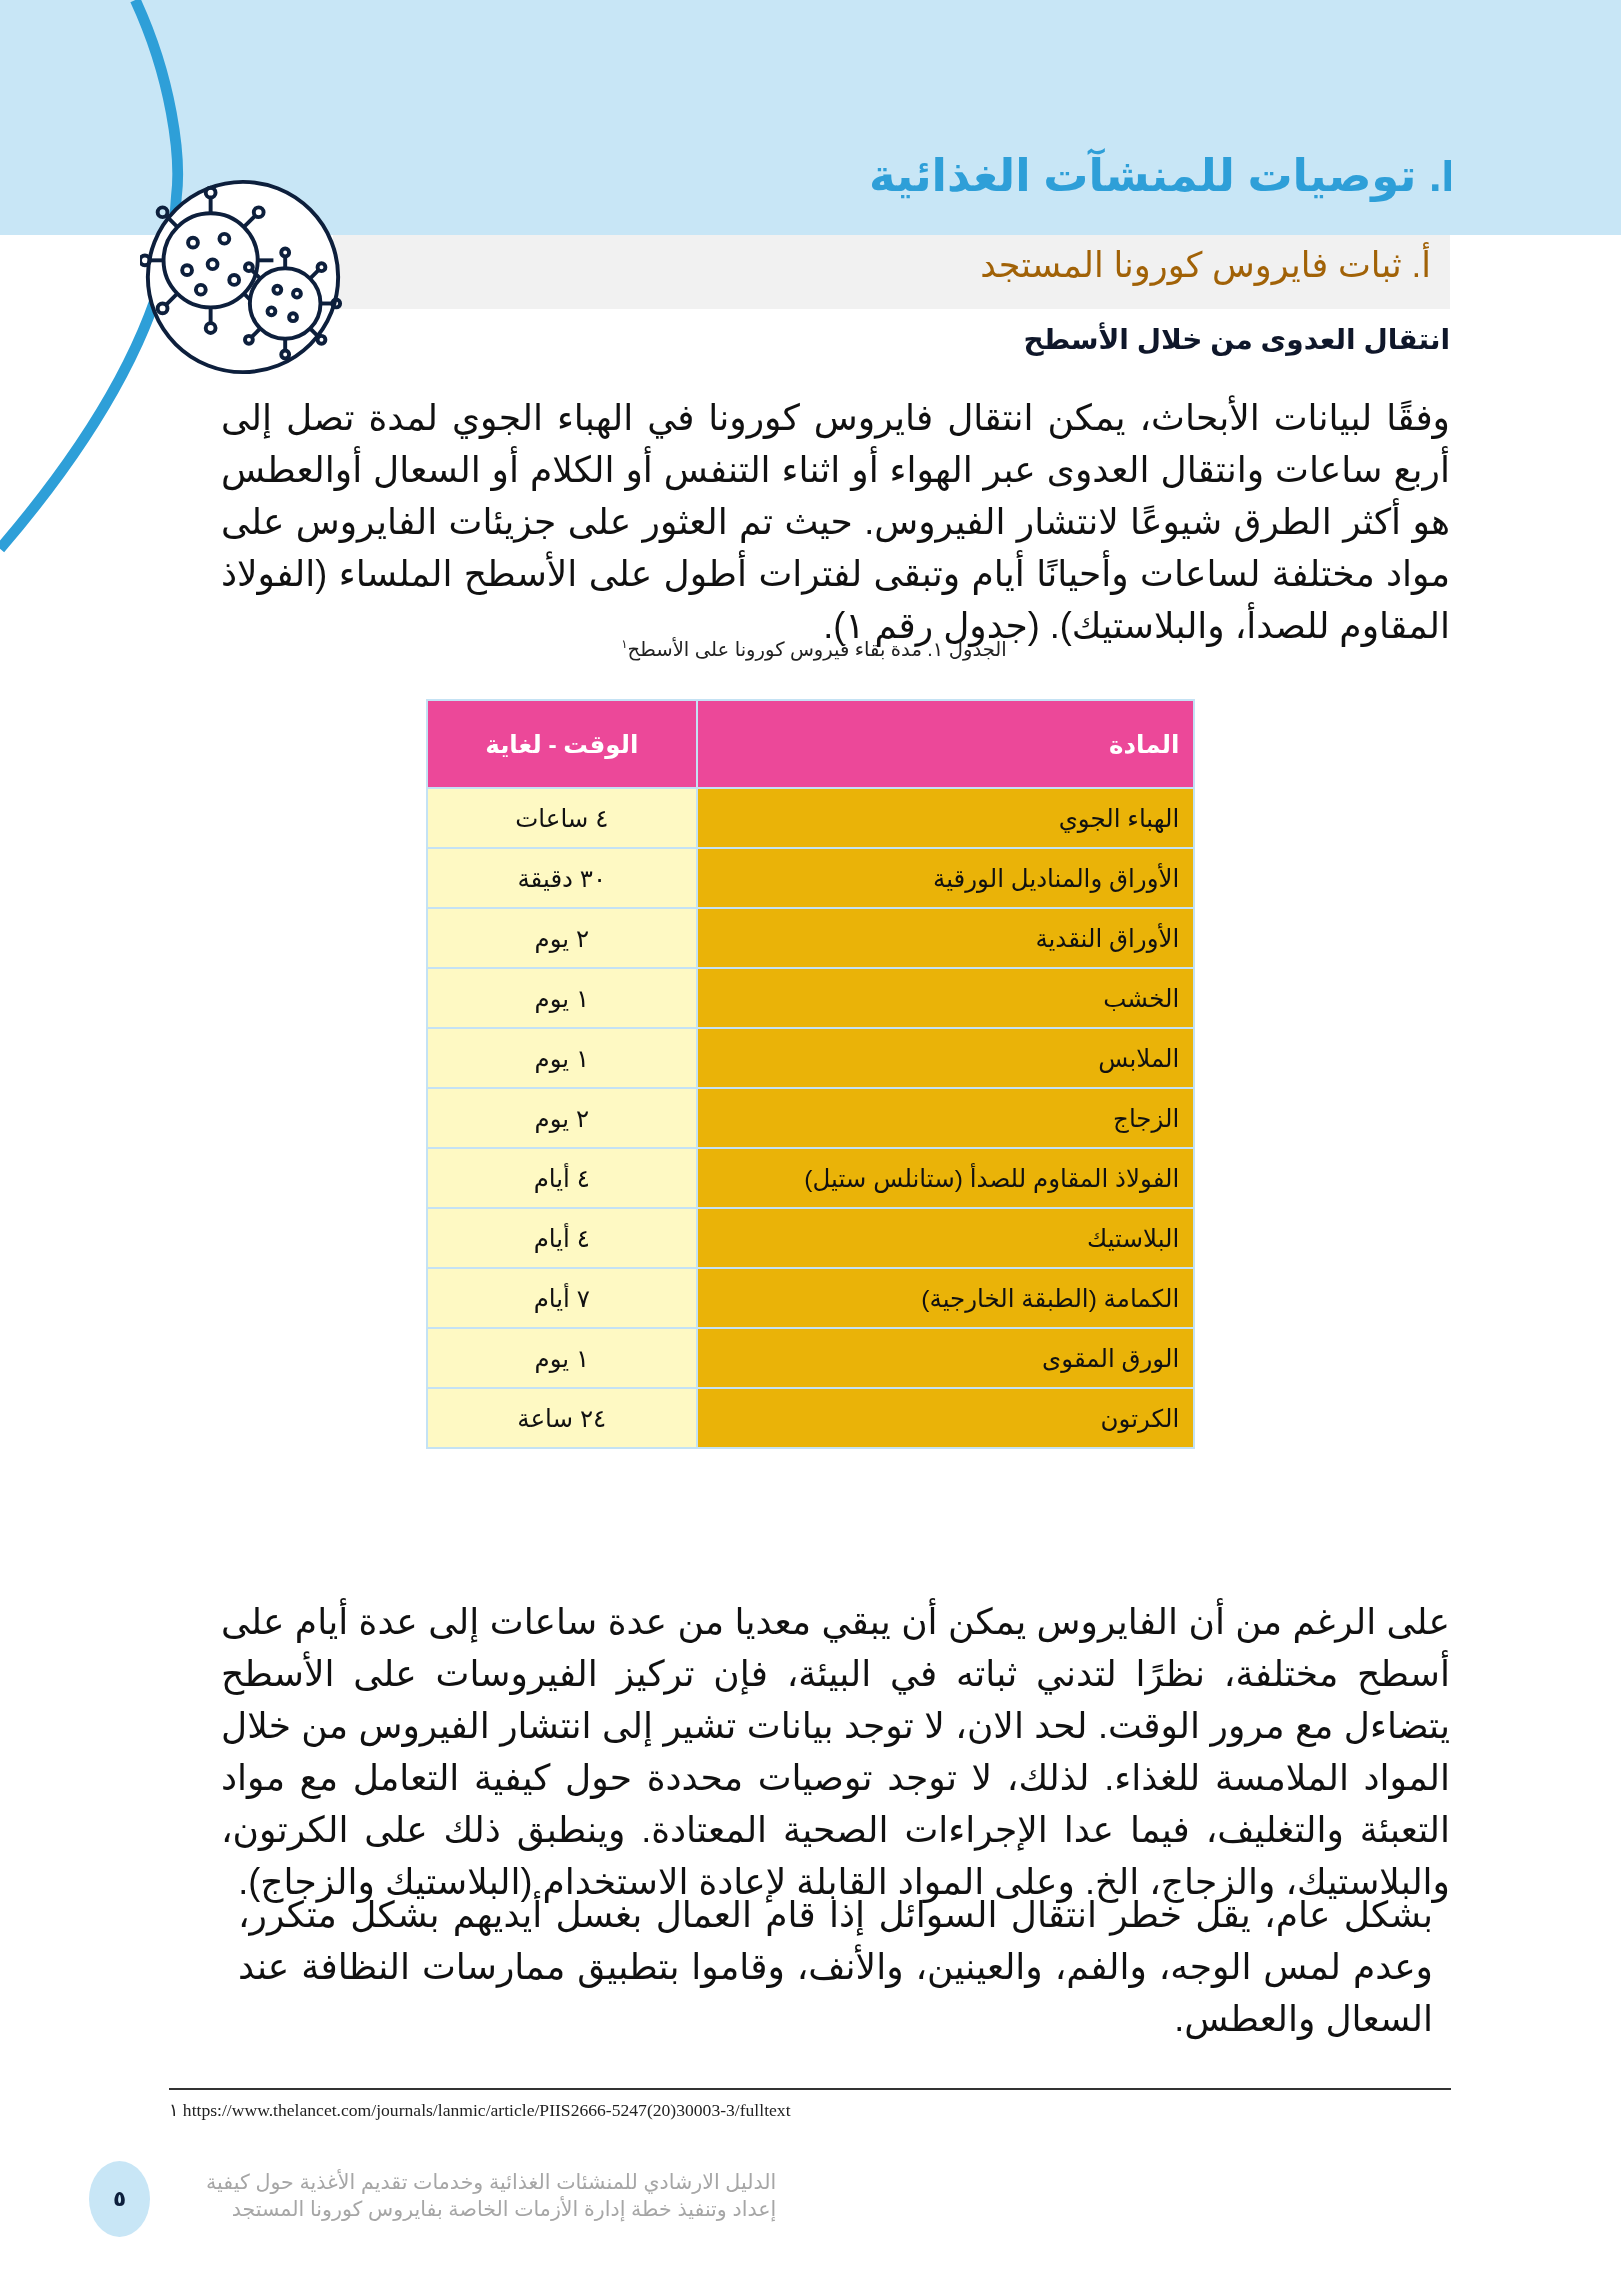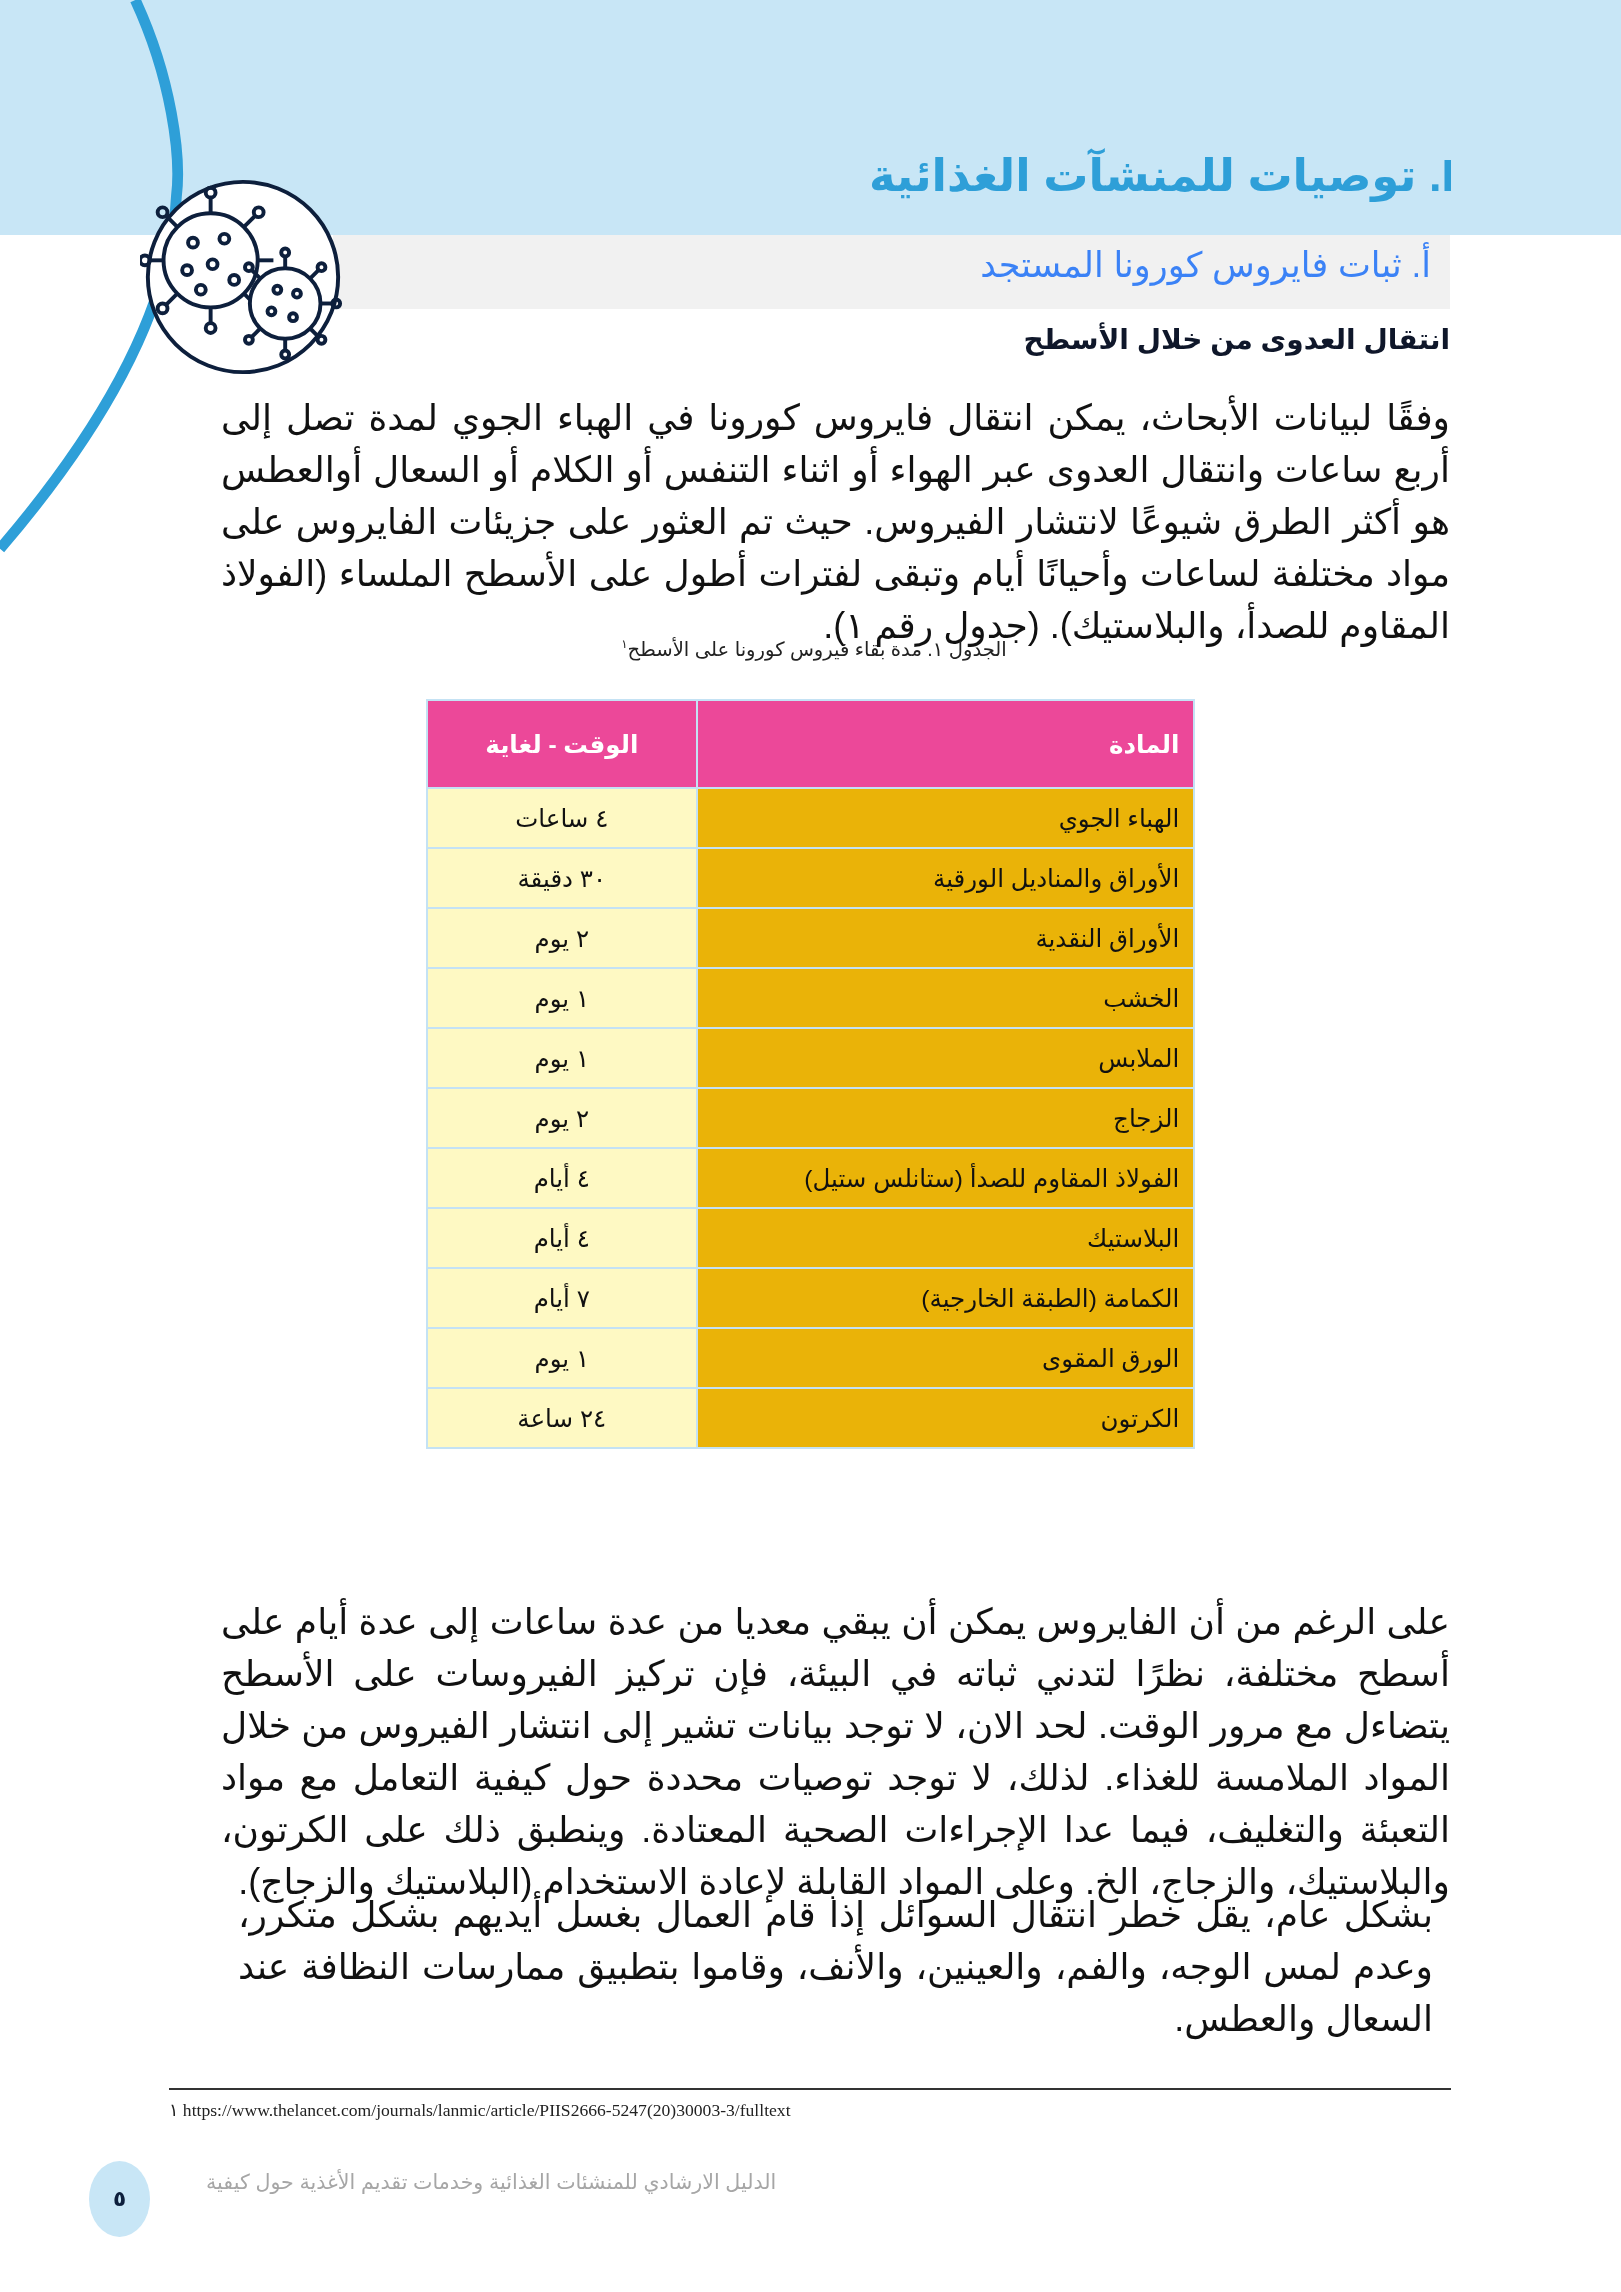--- a/index.html
+++ b/index.html
@@ -21,21 +21,21 @@
       position: absolute; right: 167px; top: 149px;
       font-size: 45px; font-weight: bold; color: #2e9fd8;
       direction: rtl; white-space: nowrap;
     }
     .subtitle-band {
       position: absolute; left: 333px; top: 235px; width: 1117px; height: 74px;
       background: #f1f1f1;
     }
     .subtitle {
       position: absolute; right: 190px; top: 245px;
-      font-size: 35px; color: #3b82f6; direction: rtl; white-space: nowrap;
+      font-size: 35px; color: #a16207; direction: rtl; white-space: nowrap;
     }
     .virus-icon {
       position: absolute; left: 140px; top: 174px; width: 206px; height: 206px;
     }
     .heading-blue {
       position: absolute; right: 171px; top: 323px;
       font-size: 28px; font-weight: bold; color: #0f172a; direction: rtl; white-space: nowrap;
     }
     .para {
       position: absolute; left: 221px; right: 171px;
@@ -224,14 +224,15 @@
 <div class="footnote">
   <span>١</span>
   <a style="color:#222;text-decoration:none;">https://www.thelancet.com/journals/lanmic/article/PIIS2666-5247(20)30003-3/fulltext</a>
 </div>
 
 <div class="page-circle">
   <span>٥</span>
 </div>
 <div class="footer-text">
   <div>الدليل الارشادي للمنشئات الغذائية وخدمات تقديم الأغذية حول كيفية</div>
+  <div>إعداد وتنفيذ خطة إدارة الأزمات الخاصة بفايروس كورونا المستجد</div>
 </div>
 
 
 </body></html>

